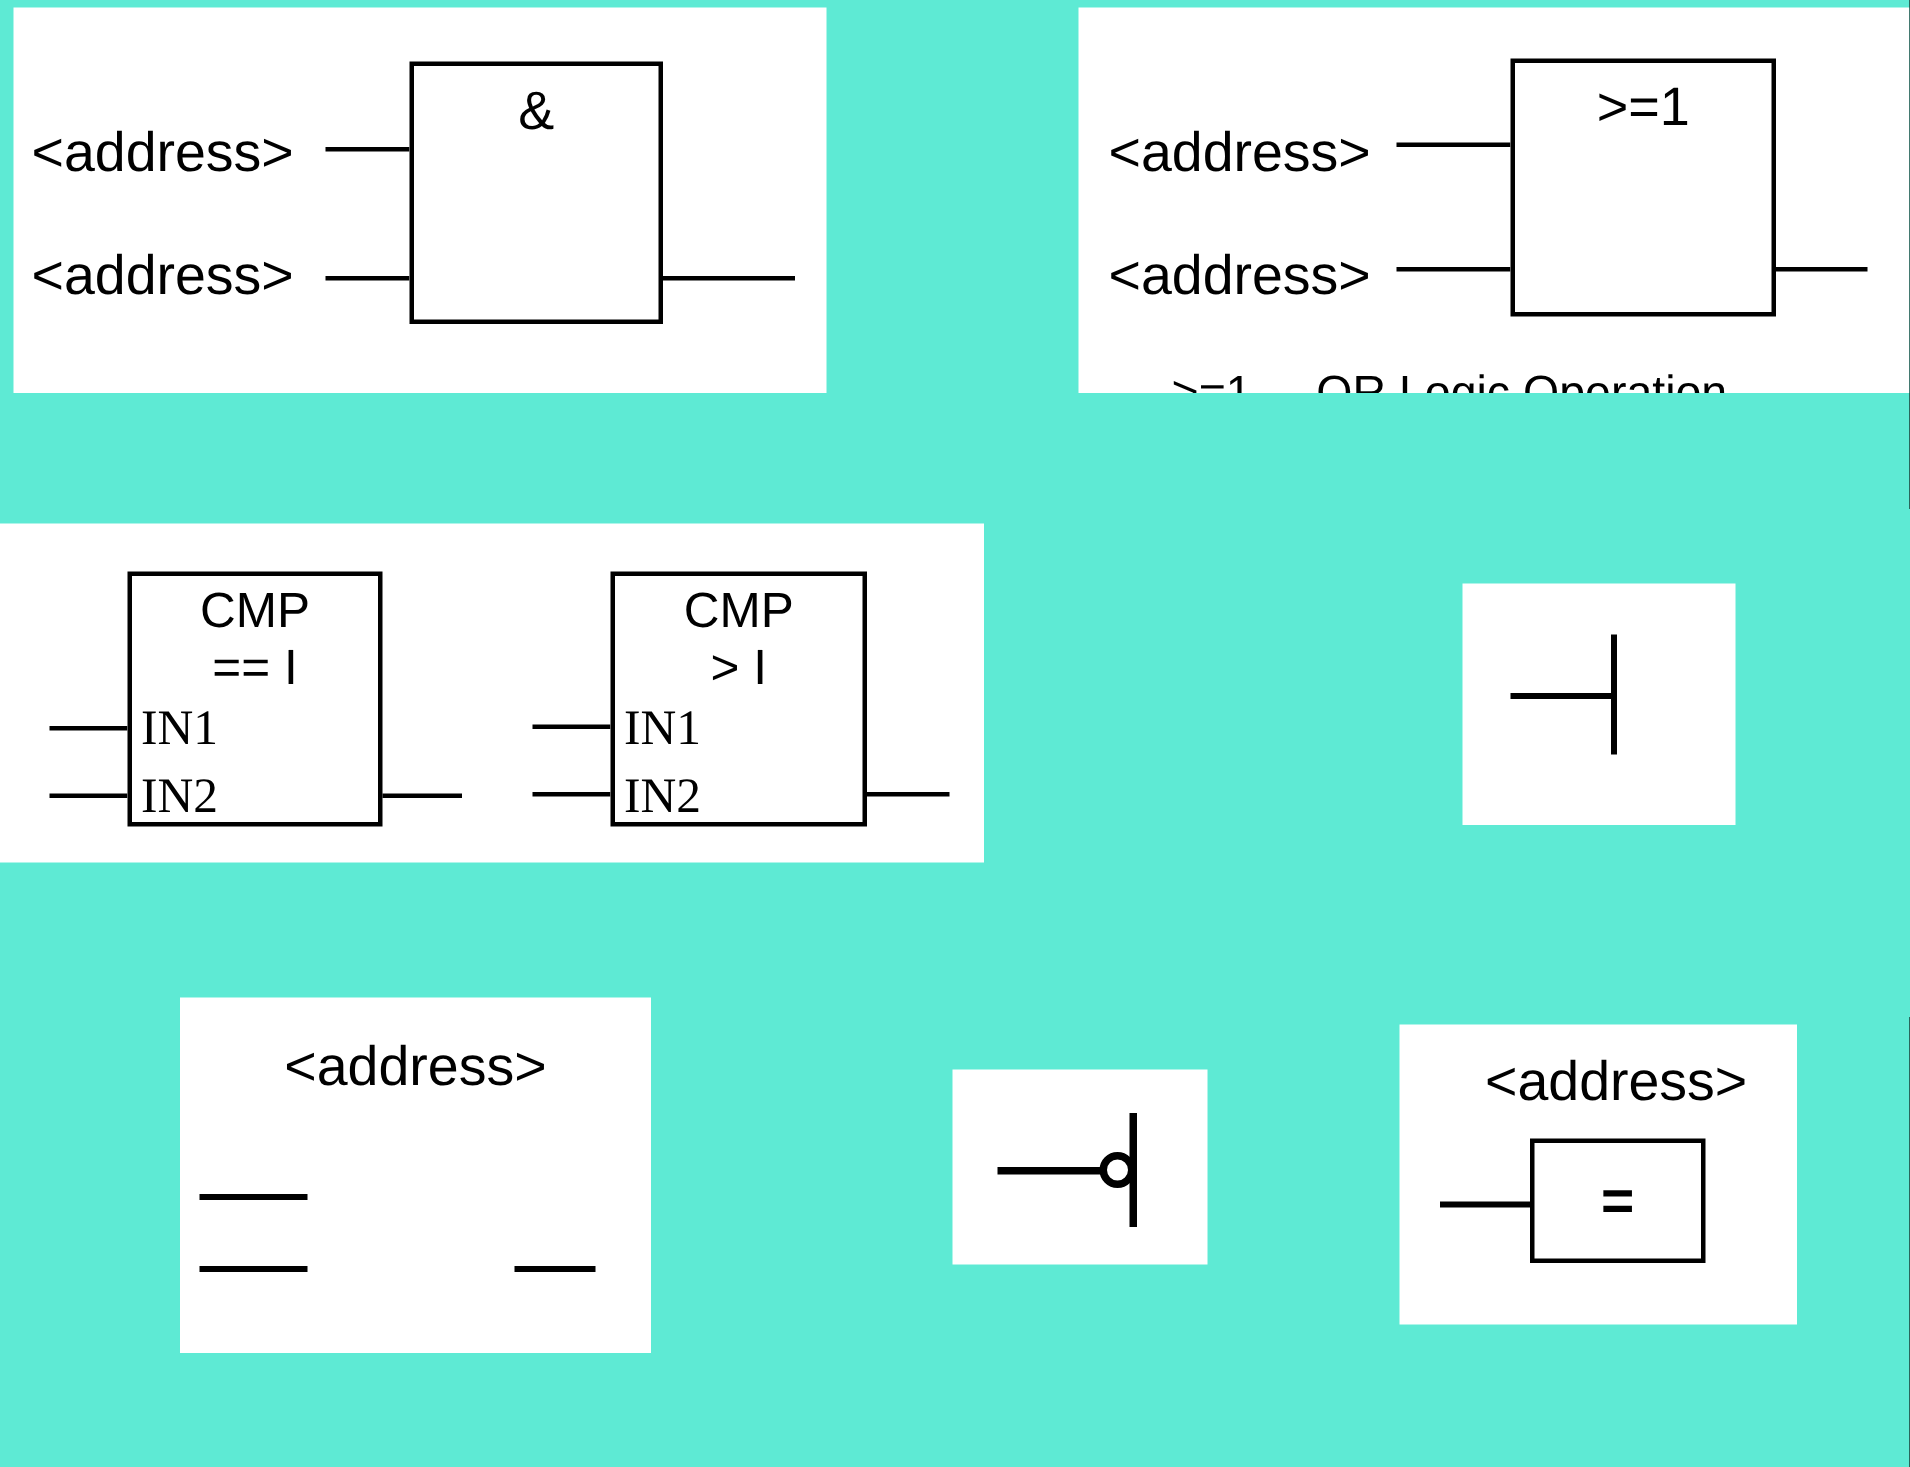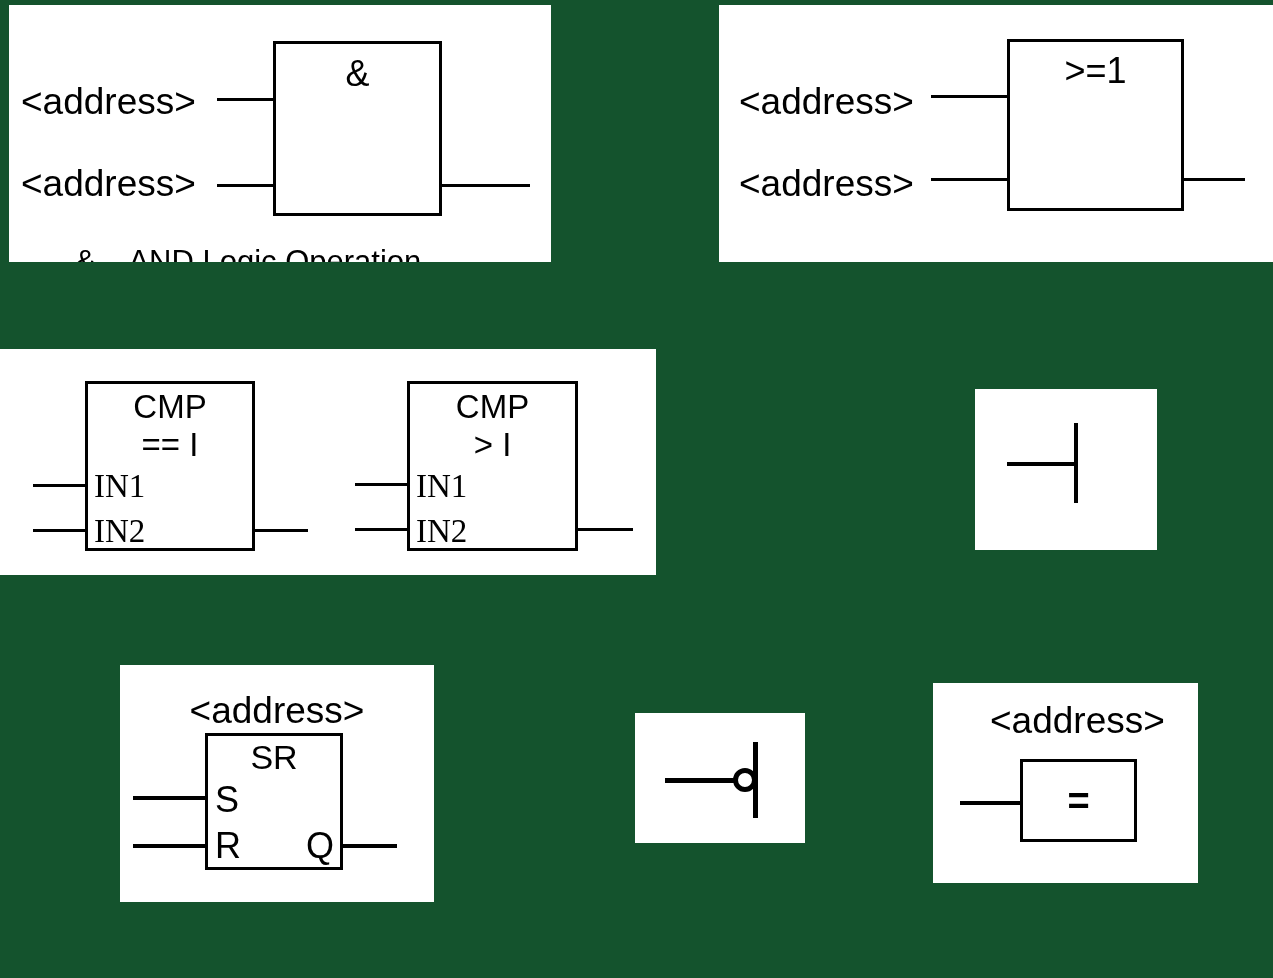--- a/index.html
+++ b/index.html
@@ -1,19 +1,19 @@
 <!DOCTYPE html>
 <html><head>
 <meta charset="utf-8">
 <style>
   html,body{margin:0;padding:0;background:#000;}
   #canvas{
     position:relative;
     width:1273px;height:978px;
-    background:#14532d;
+    background:#5eead4;
     font-family:"Liberation Sans",sans-serif;
     color:#000;
     overflow:hidden;
   }
   .panel{position:absolute;background:#fff;overflow:hidden;}
   .wire{position:absolute;background:#000;}
   .lbox{position:absolute;border:3px solid #000;box-sizing:border-box;background:#fff;}
   .txt{position:absolute;line-height:1;white-space:pre;}
   .addr{font-size:37px;}
   .sym{font-size:36px;}
@@ -34,32 +34,32 @@
 
   <div class="panel" style="left:9px;top:5px;width:542px;height:257px">
     <div class="txt addr" style="left:12px;top:78px">&lt;address&gt;</div>
     <div class="txt addr" style="left:12px;top:160px">&lt;address&gt;</div>
     <div class="wire" style="left:208px;top:93px;width:56px;height:3px"></div>
     <div class="wire" style="left:208px;top:179px;width:56px;height:3px"></div>
     <div class="lbox" style="left:264px;top:36px;width:169px;height:175px">
       <div class="txt sym center" style="top:12px">&amp;</div>
     </div>
     <div class="wire" style="left:433px;top:179px;width:88px;height:3px"></div>
-    <div class="txt cap" style="left:66px;top:241px">&amp;    AND Logic Operation</div>
   </div>
 
   <div class="panel" style="left:719px;top:5px;width:554px;height:257px">
     <div class="txt addr" style="left:20px;top:78px">&lt;address&gt;</div>
     <div class="txt addr" style="left:20px;top:160px">&lt;address&gt;</div>
     <div class="wire" style="left:212px;top:90px;width:76px;height:3px"></div>
     <div class="wire" style="left:212px;top:173px;width:76px;height:3px"></div>
     <div class="lbox" style="left:288px;top:34px;width:177px;height:172px">
       <div class="txt sym center" style="top:11px">&gt;=1</div>
     </div>
     <div class="wire" style="left:465px;top:173px;width:61px;height:3px"></div>
+    <div class="txt cap" style="left:62px;top:241px">&gt;=1     OR Logic Operation</div>
   </div>
 
   <div class="panel" style="left:0;top:349px;width:656px;height:226px">
 
     <div class="wire" style="left:33px;top:135px;width:52px;height:3px"></div>
     <div class="wire" style="left:33px;top:180px;width:52px;height:3px"></div>
     <div class="lbox" style="left:85px;top:32px;width:170px;height:170px">
       <div class="txt cmp-t center" style="top:6px">CMP</div>
       <div class="txt cmp-t center" style="top:44px">== I</div>
       <div class="txt in-l" style="left:6px;top:86px">IN1</div>
@@ -82,26 +82,20 @@
     <div class="icon-layer">
       <div class="wire" style="left:32px;top:73px;width:70px;height:4px"></div>
       <div class="wire" style="left:99px;top:34px;width:4px;height:80px"></div>
     </div>
   </div>
 
   <div class="panel" style="left:120px;top:665px;width:314px;height:237px">
     <div class="txt addr center" style="top:27px">&lt;address&gt;</div>
     <div class="wire" style="left:13px;top:131px;width:72px;height:4px"></div>
     <div class="wire" style="left:13px;top:179px;width:72px;height:4px"></div>
-    <div class="lbox" style="left:85px;top:68px;width:138px;height:137px">
-      <div class="txt sr-t center" style="top:4px">SR</div>
-      <div class="txt sr-l" style="left:7px;top:46px">S</div>
-      <div class="txt sr-l" style="left:7px;top:92px">R</div>
-      <div class="txt sr-l" style="right:6px;top:92px">Q</div>
-    </div>
     <div class="wire" style="left:223px;top:179px;width:54px;height:4px"></div>
   </div>
 
   <div class="panel" style="left:635px;top:713px;width:170px;height:130px">
     <div class="icon-layer">
       <div class="wire" style="left:30px;top:65px;width:70px;height:5px"></div>
       <div class="circle" style="left:98px;top:55px;width:24px;height:24px"></div>
       <div class="wire" style="left:118px;top:29px;width:5px;height:76px"></div>
     </div>
   </div>

